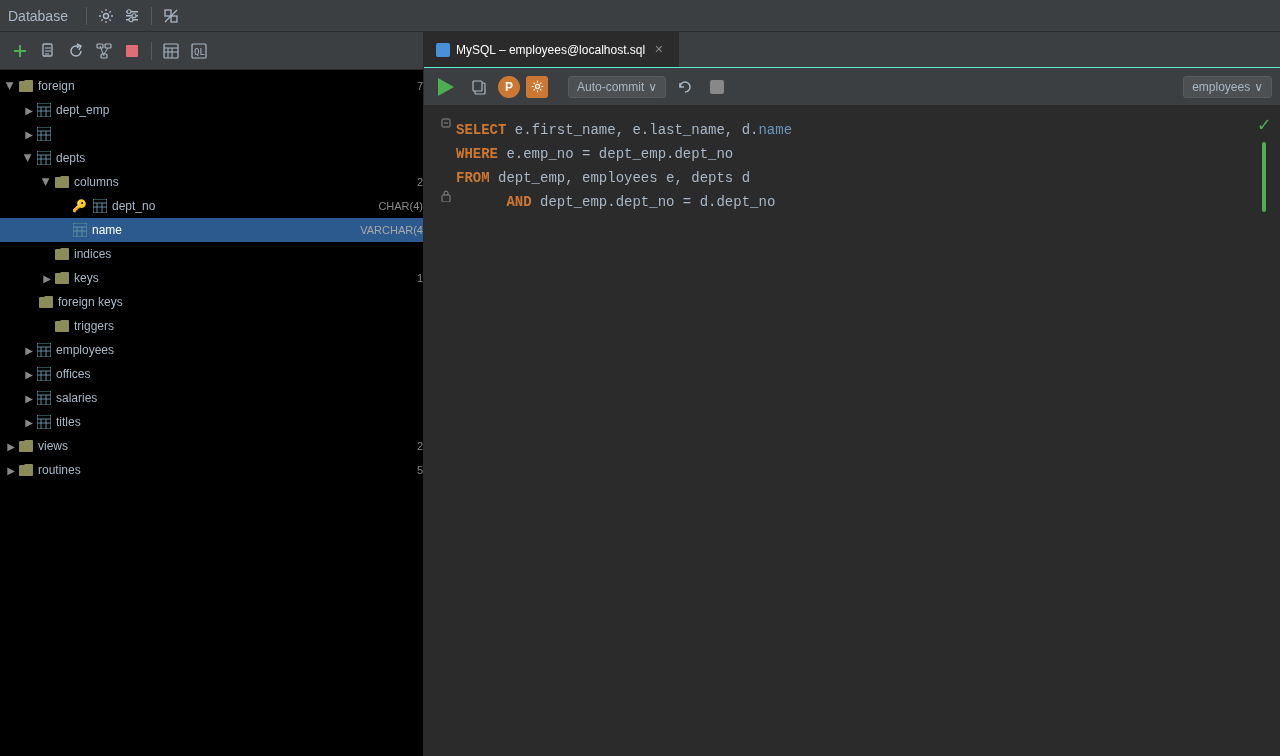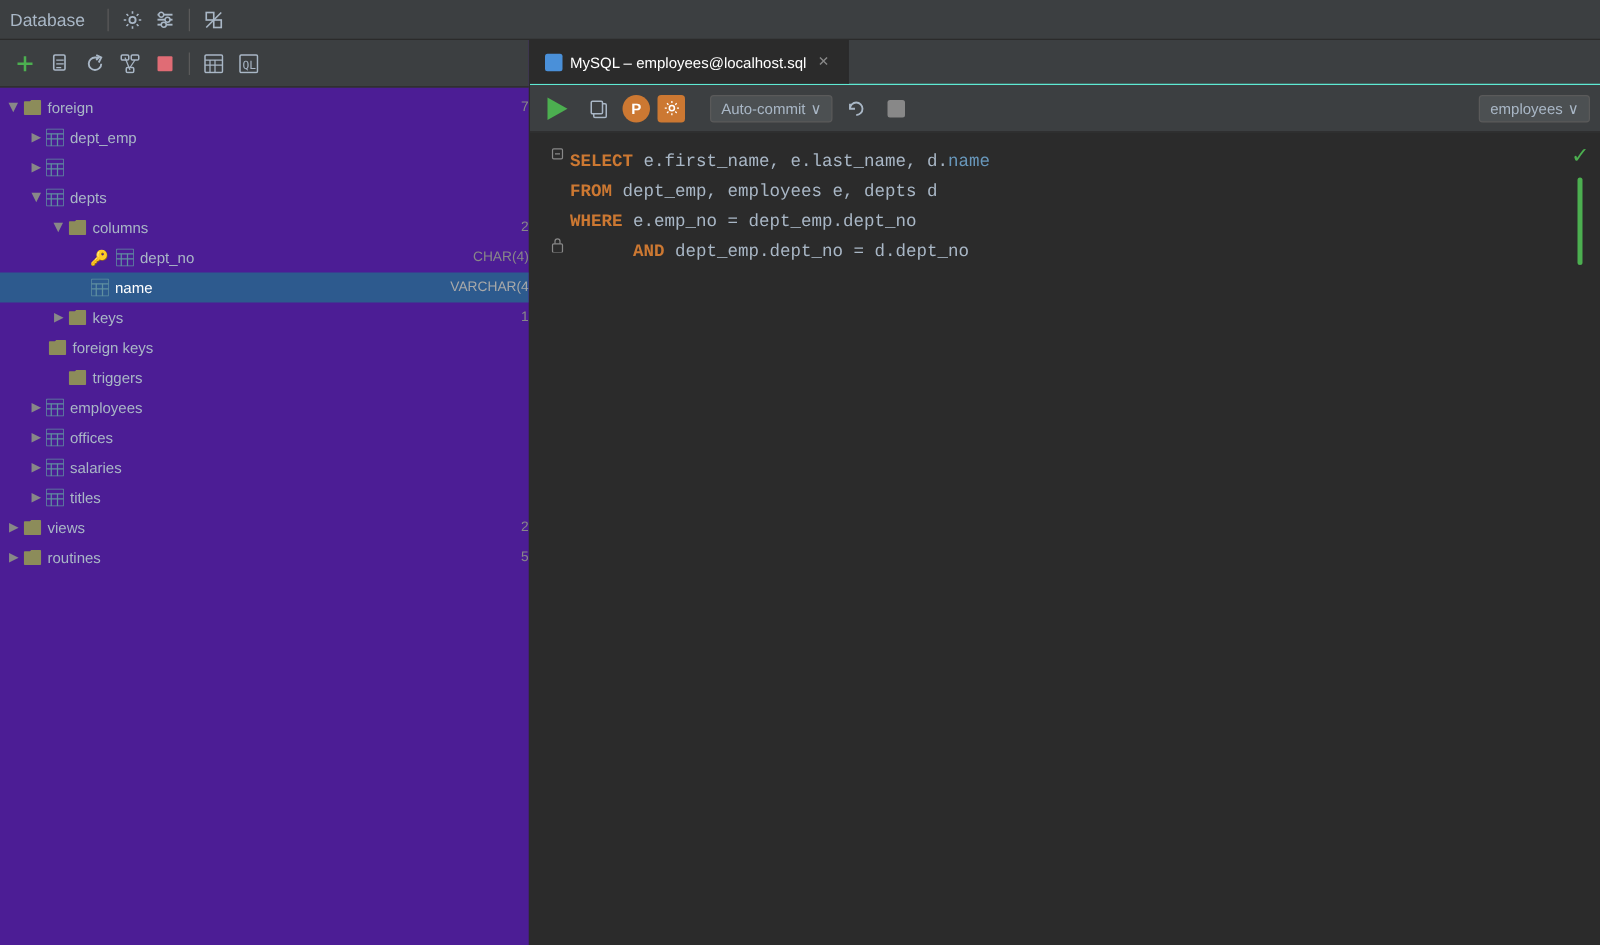--- a/index.html
+++ b/index.html
@@ -83,21 +83,21 @@
     
     .main-content {
       display: flex;
       flex: 1;
       overflow: hidden;
     }
 
     
     .left-panel {
       width: 424px;
-      background: #4c1d95;
+      background: #000000;
       display: flex;
       flex-direction: column;
       border-right: 1px solid #2b2b2b;
       flex-shrink: 0;
       justify-content: flex-end;
     }
 
     
     .toolbar {
       display: flex;
@@ -474,20 +474,29 @@
             <line x1="0" y1="4" x2="14" y2="4" stroke="#5f8fa0" stroke-width="1"></line>
             <line x1="0" y1="8" x2="14" y2="8" stroke="#5f8fa0" stroke-width="1"></line>
             <line x1="4" y1="4" x2="4" y2="14" stroke="#5f8fa0" stroke-width="1"></line>
             <line x1="9" y1="4" x2="9" y2="14" stroke="#5f8fa0" stroke-width="1"></line>
           </svg>
         </div>
         <span class="tree-label">name</span>
         <span class="tree-type" style="color:#a9a9a9">VARCHAR(4</span>
       </div>
 
+      <div class="tree-item" style="padding-left:40px">
+        <div class="chevron-placeholder"></div>
+        <div class="tree-icon">
+          <svg width="14" height="12" viewBox="0 0 14 12">
+            <path d="M0 2 Q0 1 1 1 L5 1 L6 0 L13 0 Q14 0 14 1 L14 11 Q14 12 13 12 L1 12 Q0 12 0 11 Z" fill="#8c8c5a"></path>
+          </svg>
+        </div>
+        <span class="tree-label">indices</span>
+      </div>
 
       <div class="tree-item" style="padding-left:40px">
         <div class="chevron">▶</div>
         <div class="tree-icon">
           <svg width="14" height="12" viewBox="0 0 14 12">
             <path d="M0 2 Q0 1 1 1 L5 1 L6 0 L13 0 Q14 0 14 1 L14 11 Q14 12 13 12 L1 12 Q0 12 0 11 Z" fill="#8c8c5a"></path>
           </svg>
         </div>
         <span class="tree-label">keys</span>
         <span class="tree-count">1</span>
@@ -650,28 +659,28 @@
             <line x1="3" y1="5" x2="7" y2="5" stroke="#888" stroke-width="1"></line>
           </svg>
         </div>
         <span style="color:#cc7832;font-weight:bold;">SELECT</span>
         <span style="color:#a9b7c6;">&nbsp;e.first_name, e.last_name, d.</span>
           <span style="color:#6897bb;">name</span>
       </div>
 
       <div class="code-line">
         <div class="line-marker"></div>
+        <span style="color:#cc7832;font-weight:bold;">WHERE</span>
+        <span style="color:#a9b7c6;">&nbsp;e.emp_no = dept_emp.dept_no</span>
+      </div>
+
+      <div class="code-line">
+        <div class="line-marker"></div>
         <span style="color:#cc7832;font-weight:bold;">FROM</span>
         <span style="color:#a9b7c6;">&nbsp;dept_emp, employees e, depts d</span>
-      </div>
-
-      <div class="code-line">
-        <div class="line-marker"></div>
-        <span style="color:#cc7832;font-weight:bold;">WHERE</span>
-        <span style="color:#a9b7c6;">&nbsp;e.emp_no = dept_emp.dept_no</span>
       </div>
 
       <div class="code-line">
         <div class="line-marker">
           <svg width="10" height="12" viewBox="0 0 10 12">
             <rect x="1" y="5" width="8" height="7" rx="1" fill="none" stroke="#888" stroke-width="1"></rect>
             <path d="M3 5 V3 A2 2 0 0 1 7 3 V5" fill="none" stroke="#888" stroke-width="1"></path>
           </svg>
         </div>
         <span style="color:#a9b7c6;">&nbsp;&nbsp;&nbsp;&nbsp;&nbsp;&nbsp;</span>

